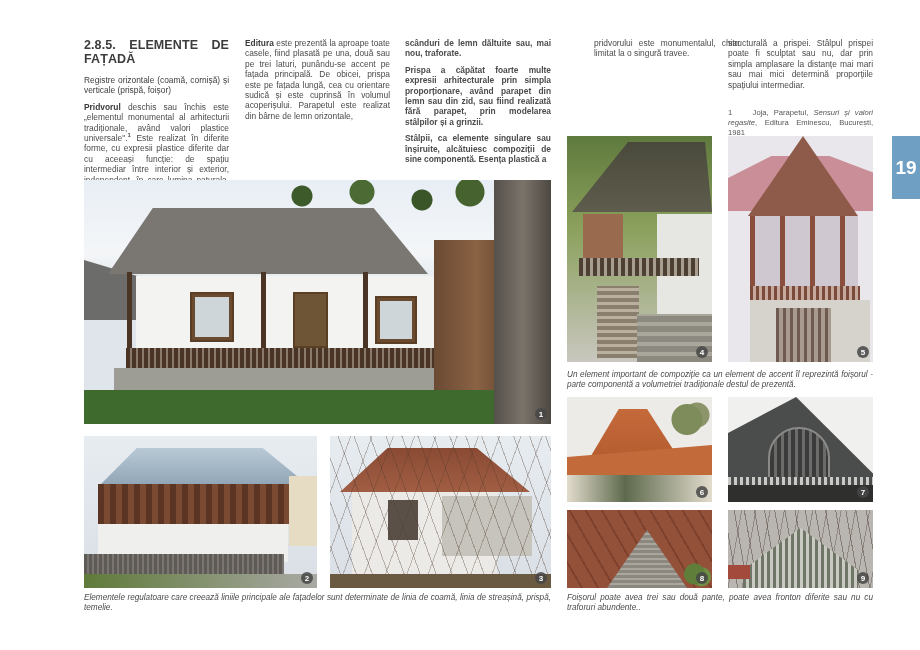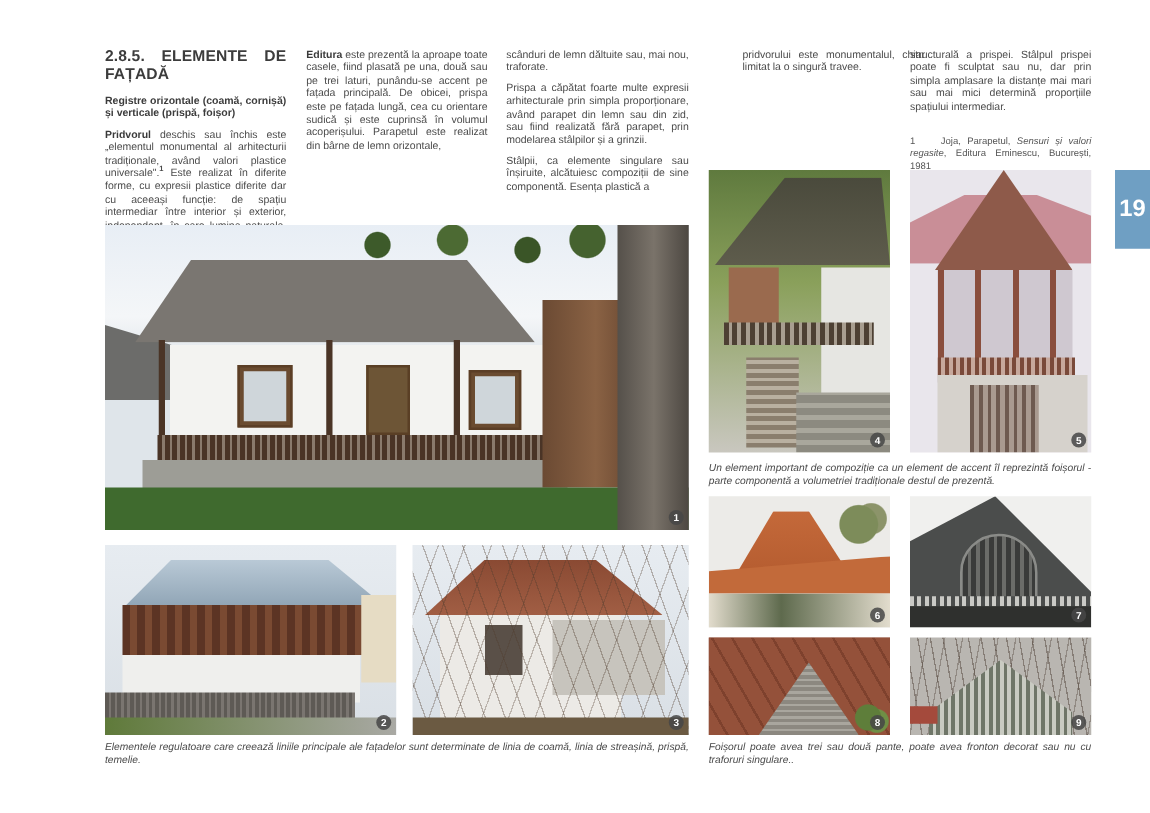--- a/index.html
+++ b/index.html
@@ -3,21 +3,21 @@
   <meta charset="utf-8">
   <style>
     * { box-sizing: border-box; margin: 0; padding: 0; }
     html, body { width: 920px; height: 650px; background: #ffffff; overflow: hidden; }
     body { position: relative; font-family: "Liberation Sans", sans-serif; color: #4a4a4a; }
 
     .col { position: absolute; top: 38px; font-size: 8.4px; line-height: 10.4px; text-align: justify; color: #4b4b4b; }
     .col p { margin-bottom: 6px; }
     .col b { color: #3a3a3a; }
     .heading { font-size: 12.5px; font-weight: bold; color: #3c3c3c; letter-spacing: 0.1px; margin-bottom: 9px; line-height: 14px; }
-    .subhead { font-weight: bold; color: #3c3c3c; margin-bottom: 6px; }
+    .subhead { font-weight: normal; color: #3c3c3c; margin-bottom: 6px; }
     sup { font-size: 6px; font-weight: bold; line-height: 0; vertical-align: 4px; }
     .footnote { position: absolute; left: 728px; top: 108px; width: 145px; font-size: 7.6px; line-height: 10px; color: #555; text-align: justify; }
     .footnote i { font-style: italic; }
 
     .page-tab { position: absolute; left: 892px; top: 136px; width: 28px; height: 63px; background: #6f9fc3; color: #fff; font-size: 19px; font-weight: bold; display: flex; align-items: center; justify-content: center; }
 
     .photo { position: absolute; overflow: hidden; }
     .photo .badge { position: absolute; right: 4px; bottom: 4px; width: 12px; height: 12px; border-radius: 50%; background: rgba(70,70,70,0.85); color: #fff; font-size: 8px; font-weight: bold; display: flex; align-items: center; justify-content: center; }
 
     .caption { position: absolute; font-size: 8.2px; line-height: 9.6px; font-style: italic; color: #4a4a4a; text-align: justify; }
@@ -48,21 +48,21 @@
 <div class="col" style="left:84px; width:145px;">
   <div class="heading">2.8.5. ELEMENTE DE FAȚADĂ</div>
   <p class="subhead">Registre orizontale (coamă, cornișă) și verticale (prispă, foișor)</p>
   <p><b>Pridvorul</b><span> deschis sau închis este „elementul monumental al arhitecturii tradiționale, având valori plastice universale".</span><sup>1</sup><span> Este realizat în diferite forme, cu expresii plastice diferite dar cu aceeași funcție: de spațiu intermediar între interior și exterior, independent, în care lumina naturala, cu</span></p>
 </div>
 
 <div class="col" style="left:245px; width:145px;">
   <p><b>Editura</b><span> este prezentă la aproape toate casele, fiind plasată pe una, două sau pe trei laturi, punându-se accent pe fațada principală. De obicei, prispa este pe fațada lungă, cea cu orientare sudică și este cuprinsă în volumul acoperișului. Parapetul este realizat din bârne de lemn orizontale,</span></p>
 </div>
 
-<div class="col" style="left:405px; width:146px;">
+<div class="col" style="left:405px; width:146px;font-weight:bold;">
   <p>scânduri de lemn dăltuite sau, mai nou, traforate.</p>
   <p>Prispa a căpătat foarte multe expresii arhitecturale prin simpla proporționare, având parapet din lemn sau din zid, sau fiind realizată fără parapet, prin modelarea stâlpilor și a grinzii.</p>
   <p>Stâlpii, ca elemente singulare sau înșiruite, alcătuiesc compoziții de sine componentă. Esența plastică a</p>
 </div>
 
 <div class="col" style="left:594px; width:146px;">
   <p>pridvorului este monumentalul, chiar limitat la o singură travee.</p>
 </div>
 
 <div class="col" style="left:728px; width:145px;">
@@ -160,13 +160,13 @@
 </div>
 
 <div class="photo" style="left:728px; top:510px; width:145px; height:78px; background:#b9b6b1;">
   <div class="shape" style="left:0; top:0; width:145px; height:78px; background:repeating-linear-gradient(80deg,transparent 0 9px,rgba(70,55,45,0.45) 9px 10px),repeating-linear-gradient(100deg,transparent 0 13px,rgba(70,55,45,0.35) 13px 14px);"></div>
   <div class="shape" style="left:15px; top:18px; width:115px; height:60px; background:repeating-linear-gradient(90deg,#6f7668 0 3px,#c9cbc2 3px 6px); clip-path:polygon(50% 0,100% 70%,100% 100%,0 100%,0 70%);"></div>
   <div class="shape" style="left:0; top:55px; width:22px; height:14px; background:#a44a3c;"></div>
   <div class="badge">9</div>
 </div>
 
 <div class="caption" style="left:84px; top:593px; width:467px;">Elementele regulatoare care creează liniile principale ale fațadelor sunt determinate de linia de coamă, linia de streașină, prispă, temelie.</div>
-<div class="caption" style="left:567px; top:593px; width:306px;">Foișorul poate avea trei sau două pante, poate avea fronton decorat sau nu cu traforuri singulare..</div>
+<div class="caption" style="left:567px; top:593px; width:306px;">Foișorul poate avea trei sau două pante, poate avea fronton diferite sau nu cu traforuri abundente..</div>
 
 </body></html>

